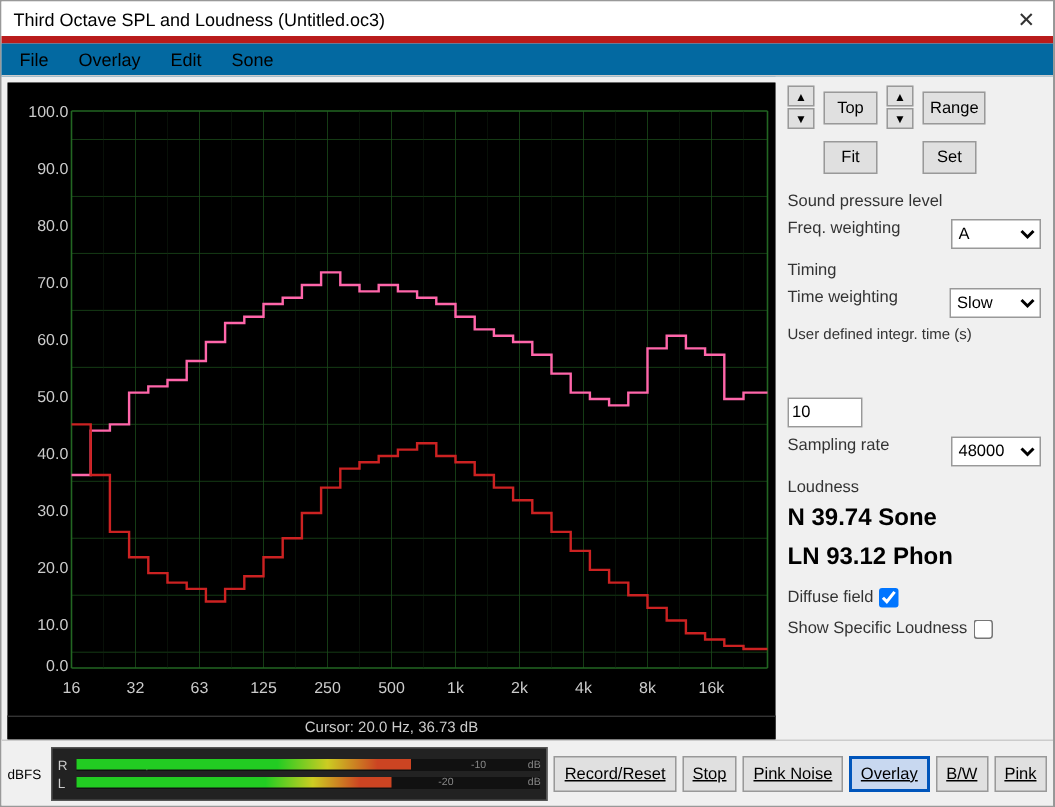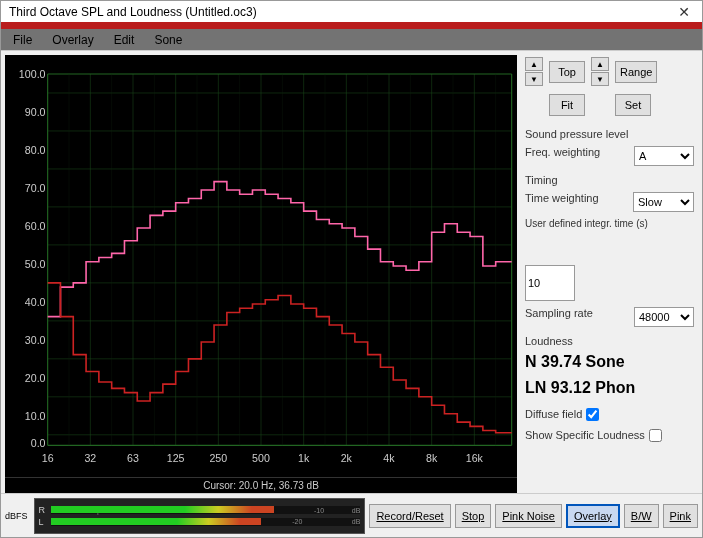--- a/index.html
+++ b/index.html
@@ -14,41 +14,41 @@
     .window {
       width: 703px;
       height: 538px;
       border: 1px solid #999;
       background: #f0f0f0;
       display: flex;
       flex-direction: column;
     }
     .title-bar {
       background: #fff;
-      border-bottom: 7px solid #b91c1c;
+      border-bottom: 5px solid #b91c1c;
       padding: 4px 8px;
       display: flex;
       justify-content: space-between;
       align-items: center;
       height: 28px;
     }
     .title-text {
       font-size: 12px;
       color: #000;
     }
     .close-btn {
       font-size: 14px;
       cursor: pointer;
       color: #333;
       background: none;
       border: none;
       padding: 0 4px;
     }
     .menu-bar {
-      background: #737373;
+      background: #0369a1;
       border-bottom: 1px solid #ccc;
       padding: 2px 8px;
       display: flex;
       gap: 12px;
       height: 22px;
       align-items: center;
     }
     .menu-item {
       font-size: 12px;
       cursor: pointer;
@@ -136,21 +136,21 @@
     }
     select.small-select {
       font-size: 11px;
       height: 20px;
       border: 1px solid #999;
       background: #fff;
       min-width: 60px;
     }
     input.small-input {
       font-size: 11px;
-      height: 36px;
+      height: 20px;
       border: 1px solid #999;
       background: #fff;
       width: 50px;
       padding: 0 2px;
     }
     .loudness-section {
       margin-top: 4px;
     }
     .loudness-big {
       font-size: 16px;

